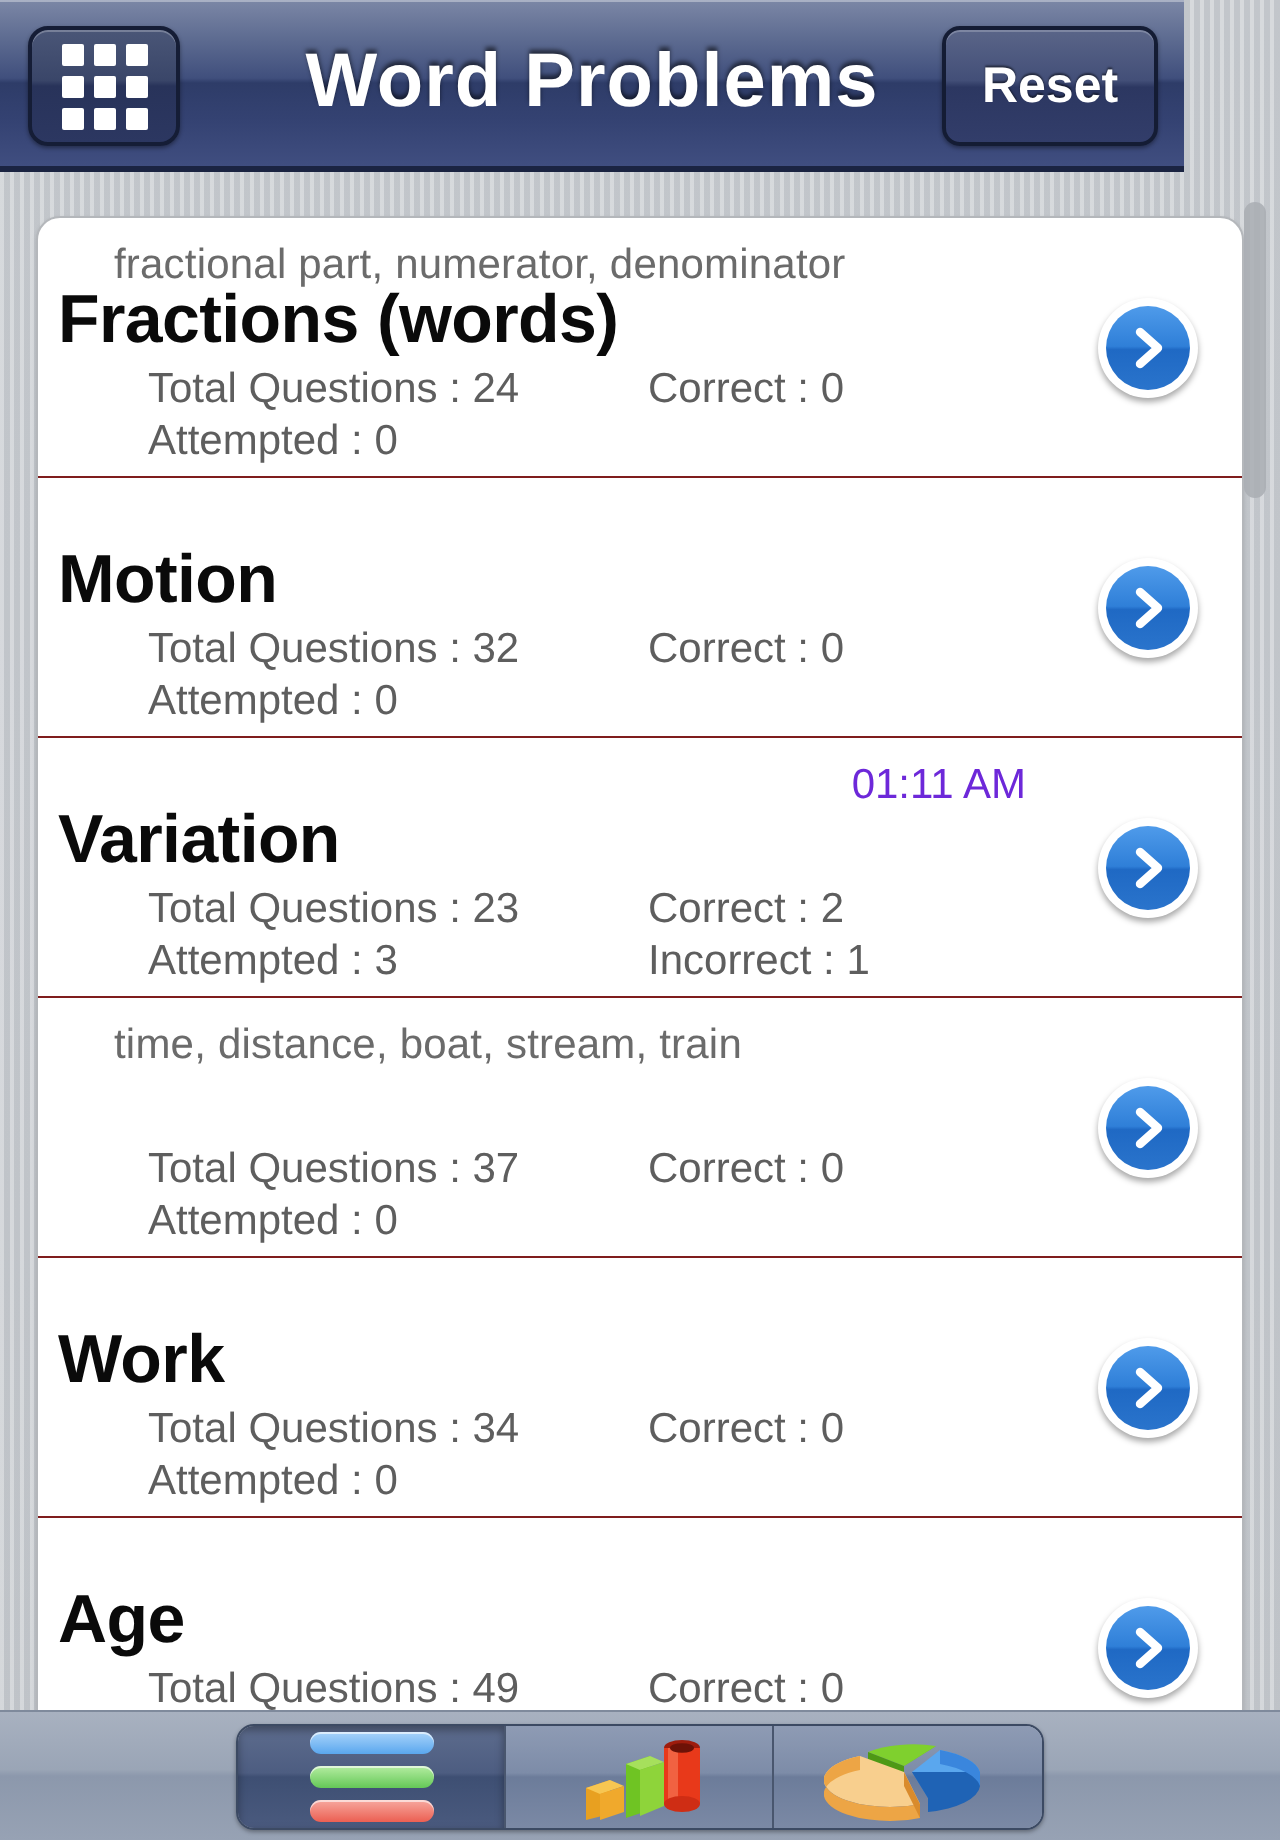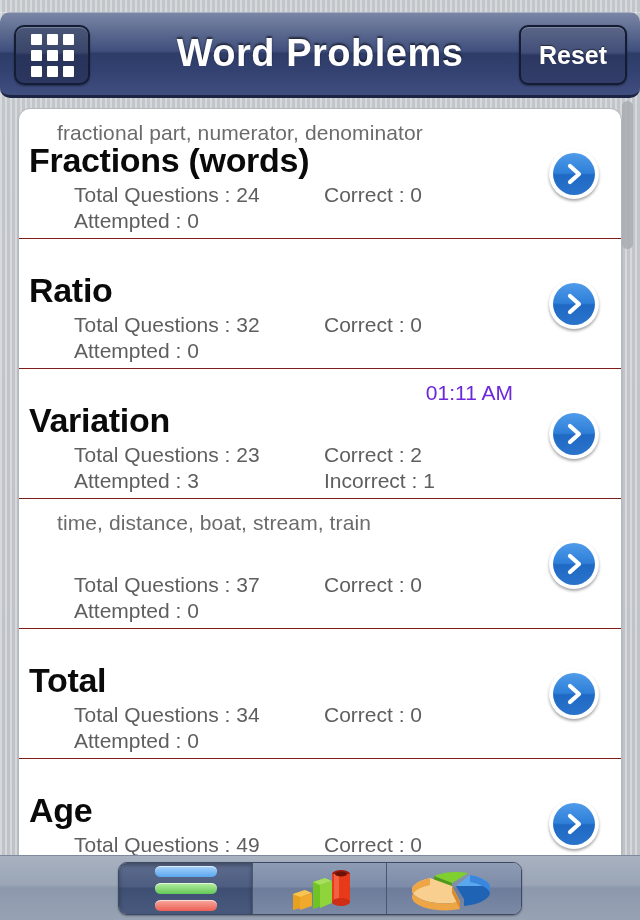--- a/index.html
+++ b/index.html
@@ -22,35 +22,34 @@
         rgba(255,255,255,0.30) 0px,
         rgba(255,255,255,0.30) 2px,
         rgba(0,0,0,0.02) 2px,
         rgba(0,0,0,0.02) 5px),
       linear-gradient(to bottom, #c6cacf 0%, #c3c7cc 100%);
   }
 
   
   .navbar {
     position: absolute;
-    top: 12px; left: 0;
-    width: 640px;
+    top: 0; left: 0;
+    width: 592px;
     height: 86px;
     background: linear-gradient(to bottom,
         #7c87a6 0%,
         #5f6d92 22%,
         #404f7d 47%,
         #2e3c68 50%,
         #344272 72%,
         #404e80 100%);
     border-bottom: 3px solid #1b2442;
     display: flex;
     align-items: center;
     z-index: 20;
-    border-radius: 10px;
   }
   .navbar::after {
     content: "";
     position: absolute;
     left: 0; right: 0; top: 0;
     height: 1px;
     background: rgba(255,255,255,0.35);
   }
 
   .nav-title {
@@ -330,21 +329,21 @@
           <div class="chevron-btn">
             <div class="disc">
               <svg width="24" height="24" viewBox="0 0 24 24">
                 <polyline points="8,4 17,12 8,20" fill="none" stroke="#ffffff" stroke-width="4.2" stroke-linecap="round" stroke-linejoin="round"></polyline>
               </svg>
             </div>
           </div>
         </div>
         <div class="row">
           <div class="row-sub"></div>
-          <div class="row-title">Ratio</div>
+          <div class="row-title">Motion</div>
           <div class="row-stats">
             <span class="stat-line"><span class="stat-col-a">Total Questions : 32</span><span>Correct : 0</span></span>
             <span class="stat-line"><span class="stat-col-a">Attempted : 0</span></span>
           </div>
           <div class="chevron-btn">
             <div class="disc">
               <svg width="24" height="24" viewBox="0 0 24 24">
                 <polyline points="8,4 17,12 8,20" fill="none" stroke="#ffffff" stroke-width="4.2" stroke-linecap="round" stroke-linejoin="round"></polyline>
               </svg>
             </div>
@@ -374,21 +373,21 @@
           <div class="chevron-btn">
             <div class="disc">
               <svg width="24" height="24" viewBox="0 0 24 24">
                 <polyline points="8,4 17,12 8,20" fill="none" stroke="#ffffff" stroke-width="4.2" stroke-linecap="round" stroke-linejoin="round"></polyline>
               </svg>
             </div>
           </div>
         </div>
         <div class="row">
           <div class="row-sub"></div>
-          <div class="row-title">Total</div>
+          <div class="row-title">Work</div>
           <div class="row-stats">
             <span class="stat-line"><span class="stat-col-a">Total Questions : 34</span><span>Correct : 0</span></span>
             <span class="stat-line"><span class="stat-col-a">Attempted : 0</span></span>
           </div>
           <div class="chevron-btn">
             <div class="disc">
               <svg width="24" height="24" viewBox="0 0 24 24">
                 <polyline points="8,4 17,12 8,20" fill="none" stroke="#ffffff" stroke-width="4.2" stroke-linecap="round" stroke-linejoin="round"></polyline>
               </svg>
             </div>

